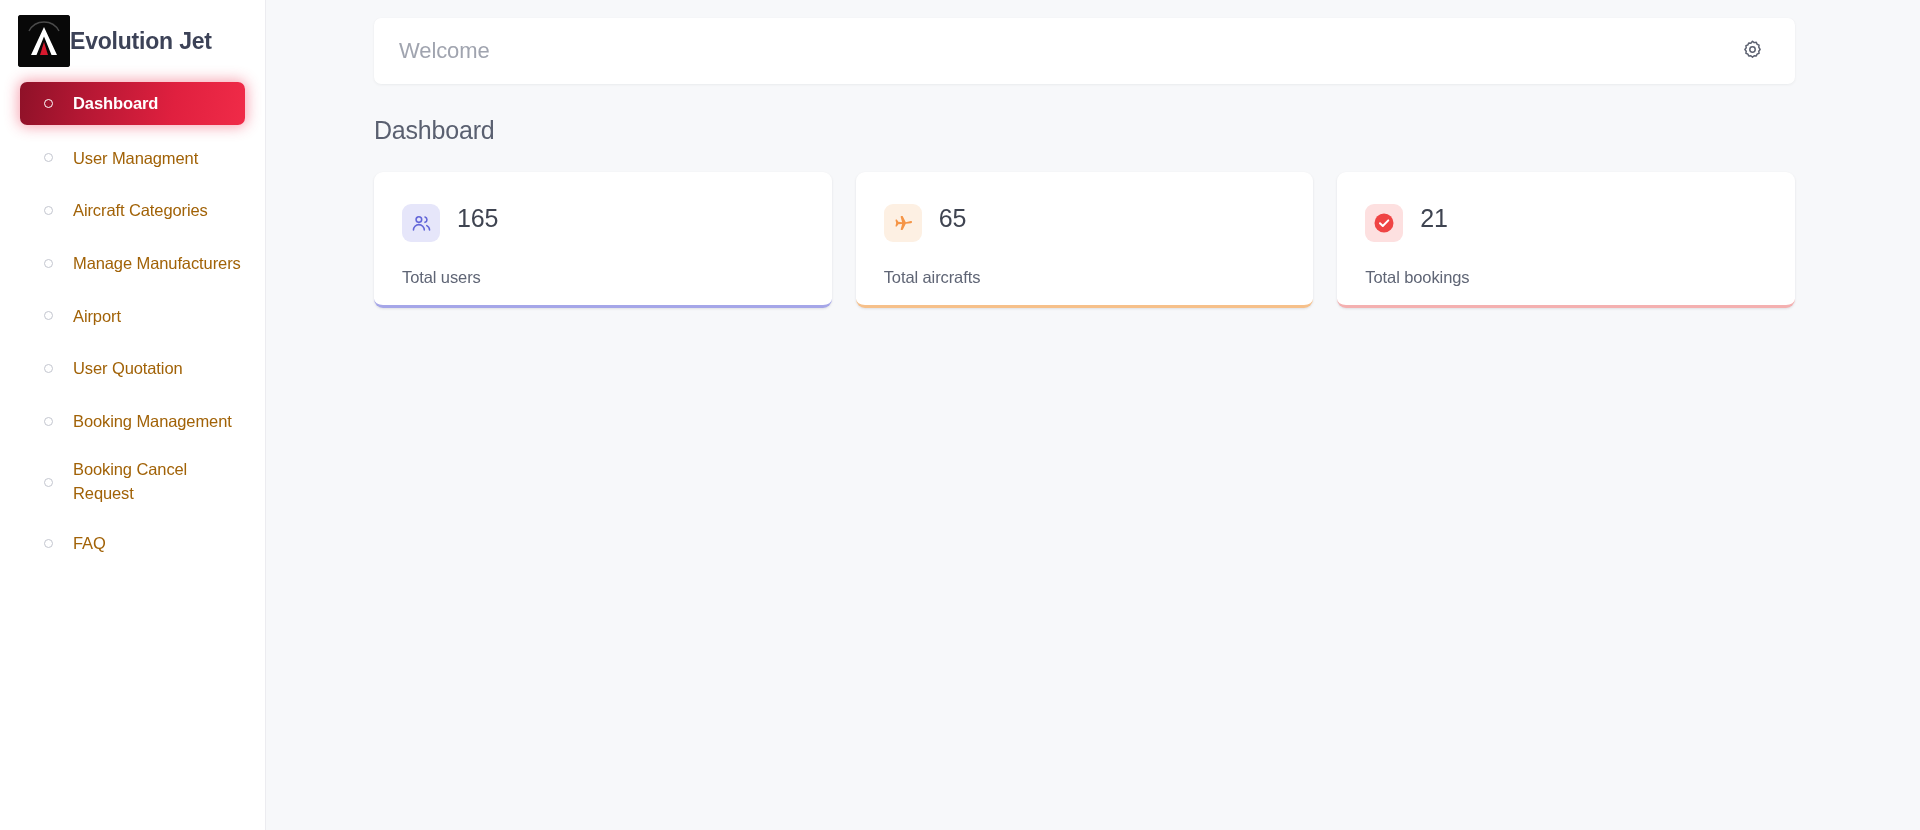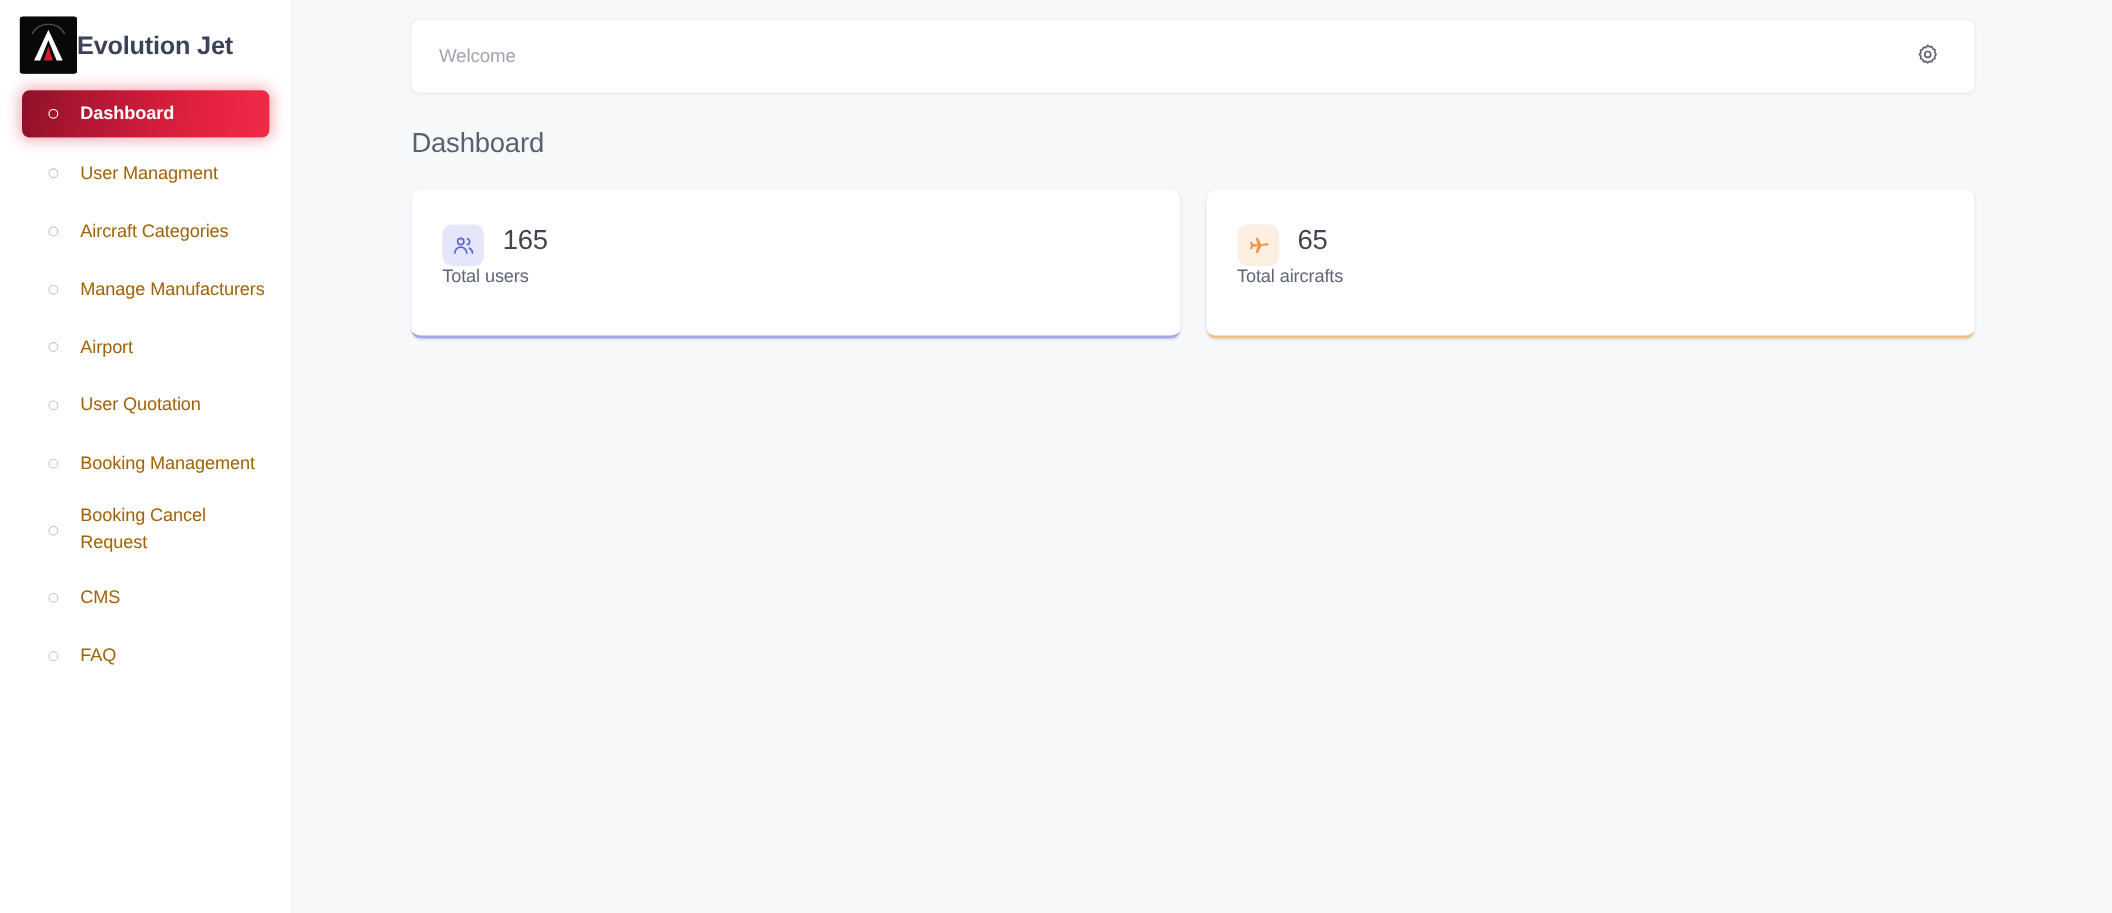--- a/index.html
+++ b/index.html
@@ -126,21 +126,21 @@
     background: #ffffff;
     border-radius: 7px;
     box-shadow: 0 1px 3px rgba(22, 28, 45, 0.055), 0 0 1px rgba(22,28,45,0.04);
     display: flex;
     align-items: center;
     justify-content: space-between;
     padding: 0 26px 0 25px;
   }
 
   .welcome-text {
-    font-size: 17px;
+    font-size: 22px;
     color: #a0a4af;
     letter-spacing: -0.1px;
   }
 
   .gear-btn {
     width: 34px;
     height: 34px;
     display: flex;
     align-items: center;
     justify-content: center;
@@ -191,20 +191,21 @@
     flex: 0 0 auto;
   }
 
   .card-value {
     font-size: 25px;
     color: #3f4451;
     letter-spacing: -0.2px;
   }
 
   .card-label {
+    margin-top: 26px;
     font-size: 16.5px;
     color: #5f6575;
     letter-spacing: -0.1px;
   }
 </style>
 </head>
 <body>
 
 <div class="app">
 
@@ -258,24 +259,20 @@
       <div class="nav-item">
         <span class="bullet"></span>
         <span class="nav-label">Booking Management</span>
       </div>
 
       <div class="nav-item two-line">
         <span class="bullet"></span>
         <span class="nav-label">Booking Cancel Request</span>
       </div>
 
-      <div class="nav-item">
-        <span class="bullet"></span>
-        <span class="nav-label">CMS</span>
-      </div>
 
       <div class="nav-item">
         <span class="bullet"></span>
         <span class="nav-label">FAQ</span>
       </div>
 
 
     </nav>
   </aside>
 
@@ -317,17 +314,29 @@
           <div class="icon-tile" style="background:#fdf0e3;">
             <svg width="23" height="23" viewBox="0 0 24 24" fill="#f59547">
               <path d="M20.8 9.3c.7 0 1.2.5 1.2 1.2s-.5 1.2-1.2 1.2l-5.4.5-3 6.1c-.1.3-.4.4-.7.4h-1c-.4 0-.7-.4-.6-.8l1.5-5.5-4 .4-1.3 2.1c-.1.2-.3.3-.5.3h-.6c-.3 0-.6-.3-.5-.7l.7-3-.7-3c-.1-.4.2-.7.5-.7h.6c.2 0 .4.1.5.3l1.3 2.1 4 .4-1.5-5.5c-.1-.4.2-.8.6-.8h1c.3 0 .6.1.7.4l3 6.1z"></path>
             </svg>
           </div>
           <div class="card-value">65</div>
         </div>
         <div class="card-label">Total aircrafts</div>
       </div>
 
+      <div class="card" style="border-bottom-color:#f4b0b0;">
+        <div class="card-row">
+          <div class="icon-tile" style="background:#fde0e0;">
+            <svg width="24" height="24" viewBox="0 0 24 24">
+              <circle cx="12" cy="12" r="9.5" fill="#ef4444"></circle>
+              <path d="M8 12.2l2.8 2.8L16.3 9.4" fill="none" stroke="#ffffff" stroke-width="2" stroke-linecap="round" stroke-linejoin="round"></path>
+            </svg>
+          </div>
+          <div class="card-value">21</div>
+        </div>
+        <div class="card-label">Total bookings</div>
+      </div>
 
 
     </section>
   </main>
 </div>
 
 </body></html>

